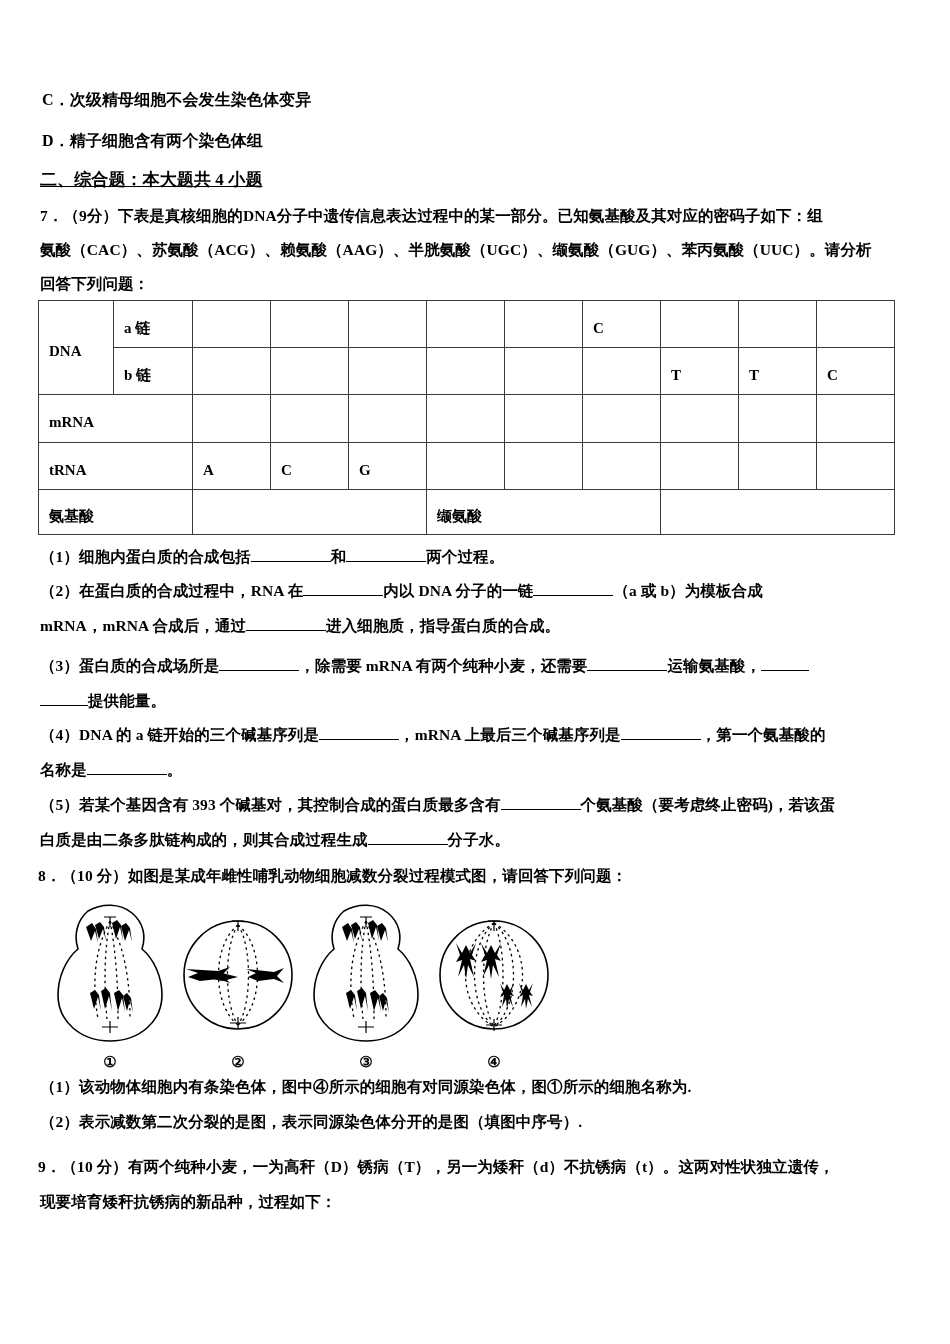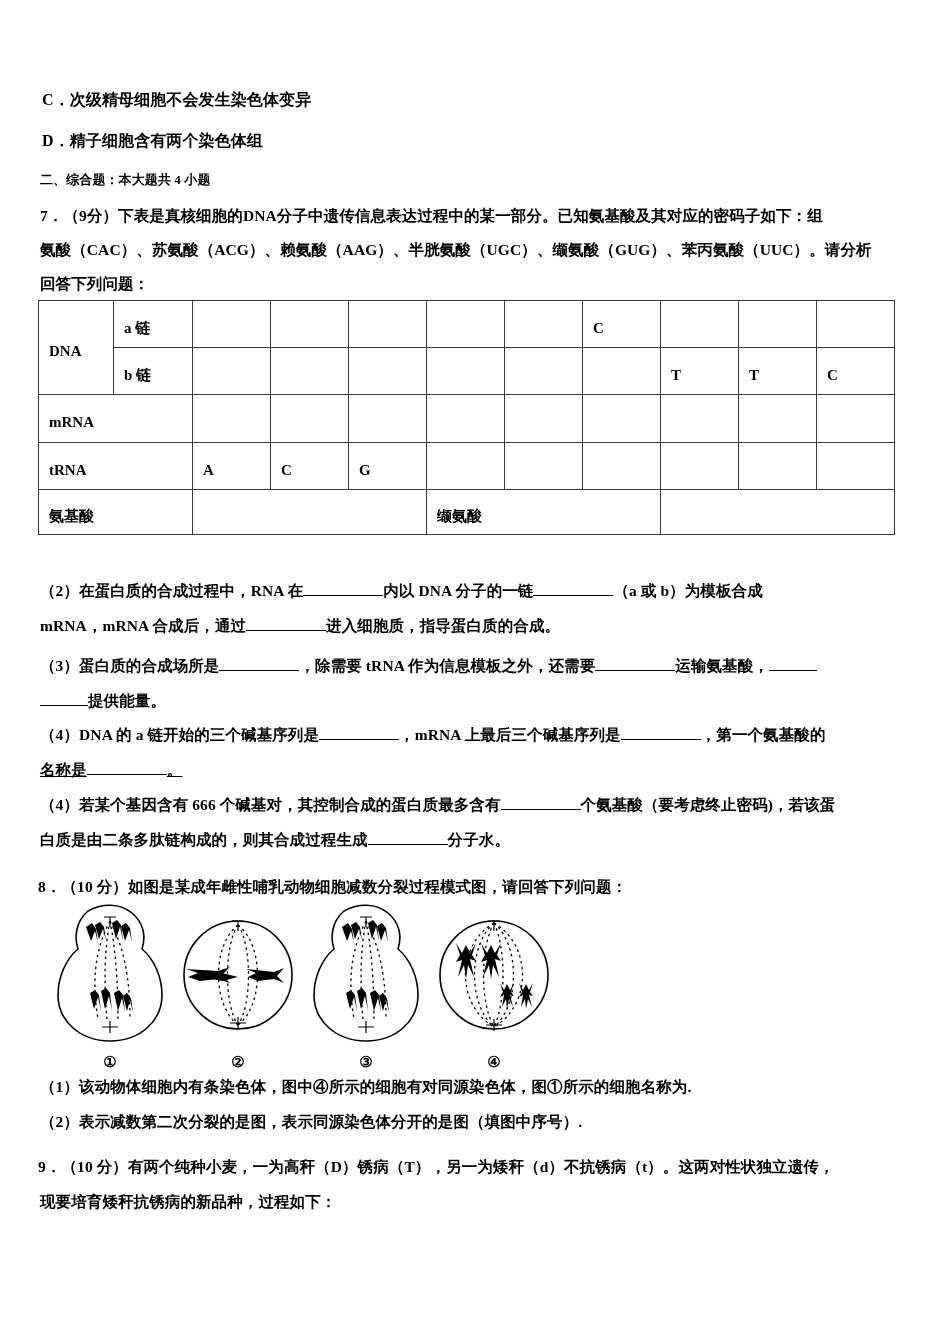--- a/index.html
+++ b/index.html
@@ -25,21 +25,21 @@
   
   .line {
     position: absolute;
     font-weight: bold;
     font-size: 15.5px;
     line-height: 20px;
     white-space: nowrap;
     letter-spacing: 0.1px;
   }
   .opt { font-size: 16px; }
-  .sec { font-size: 13px; }
+  .sec { font-size: 17px; text-decoration: underline; }
   .qhead { font-size: 15.5px; }
   .sub { font-size: 15.5px; }
 
   .ul {
     display: inline-block;
     border-bottom: 1.6px solid #000;
     height: 14px;
     vertical-align: baseline;
   }
   .u80 { width: 80px; }
@@ -180,50 +180,53 @@
       </tr>
       <tr class="r-aa">
         <td colspan="2" class="lab-pad">氨基酸</td>
         <td colspan="3"></td>
         <td colspan="3">缬氨酸</td>
         <td colspan="3"></td>
       </tr>
     </tbody>
   </table>
 
+  <div class="line sub" style="left:40px; top:547px;">
+    <span>（1）细胞内蛋白质的合成包括</span><span class="ul u80"></span><span>和</span><span class="ul u80"></span><span>两个过程。</span>
+  </div>
 
   <div class="line sub" style="left:40px; top:581px;">
     <span>（2）在蛋白质的合成过程中，RNA 在</span><span class="ul u80"></span><span>内以 DNA 分子的一链</span><span class="ul u80"></span><span>（a 或 b）为模板合成</span>
   </div>
   <div class="line sub" style="left:40px; top:616px;">
     <span>mRNA，mRNA 合成后，通过</span><span class="ul u80"></span><span>进入细胞质，指导蛋白质的合成。</span>
   </div>
 
   <div class="line sub" style="left:40px; top:656px;">
-    <span>（3）蛋白质的合成场所是</span><span class="ul u80"></span><span>，除需要 tRNA 作为信息模板之外，还需要</span><span class="ul u80"></span><span>运输氨基酸，</span><span class="ul u48"></span>
+    <span>（3）蛋白质的合成场所是</span><span class="ul u80"></span><span>，除需要 mRNA 有两个纯种小麦，还需要</span><span class="ul u80"></span><span>运输氨基酸，</span><span class="ul u48"></span>
   </div>
   <div class="line sub" style="left:40px; top:691px;">
     <span class="ul u48"></span><span>提供能量。</span>
   </div>
 
   <div class="line sub" style="left:40px; top:725px;">
     <span>（4）DNA 的 a 链开始的三个碱基序列是</span><span class="ul u80"></span><span>，mRNA 上最后三个碱基序列是</span><span class="ul u80"></span><span>，第一个氨基酸的</span>
   </div>
-  <div class="line sub" style="left:40px; top:760px;text-decoration:underline;">
+  <div class="line sub" style="left:40px; top:760px;">
     <span>名称是</span><span class="ul u80"></span><span>。</span>
   </div>
 
   <div class="line sub" style="left:40px; top:795px;">
-    <span>（4）若某个基因含有 666 个碱基对，其控制合成的蛋白质最多含有</span><span class="ul u80"></span><span>个氨基酸（要考虑终止密码)，若该蛋</span>
+    <span>（5）若某个基因含有 393 个碱基对，其控制合成的蛋白质最多含有</span><span class="ul u80"></span><span>个氨基酸（要考虑终止密码)，若该蛋</span>
   </div>
   <div class="line sub" style="left:40px; top:830px;">
     <span>白质是由二条多肽链构成的，则其合成过程生成</span><span class="ul u80"></span><span>分子水。</span>
   </div>
 
-  <div class="line qhead" style="left:38px; top:866px;margin-top:11px;">8．（10 分）如图是某成年雌性哺乳动物细胞减数分裂过程模式图，请回答下列问题：</div>
+  <div class="line qhead" style="left:38px; top:866px;">8．（10 分）如图是某成年雌性哺乳动物细胞减数分裂过程模式图，请回答下列问题：</div>
 
   <div class="figs">
 
     <div class="fig" style="left:0px;">
       <svg width="120" height="148" viewBox="0 0 120 148">
         <path d="M38 8 C52 0 70 0 82 10 C94 20 96 34 92 46 C104 56 112 74 112 92 C112 118 90 138 60 138 C30 138 8 118 8 92 C8 74 16 56 28 46 C24 34 26 18 38 8 Z" fill="none" stroke="#000" stroke-width="1.6"></path>
         <g stroke="#000" stroke-width="1.3" stroke-dasharray="2.5,3.5" fill="none">
           <path d="M60 18 C44 48 42 80 48 116"></path>
           <path d="M60 18 C54 48 54 84 57 116"></path>
           <path d="M60 18 C66 48 68 84 68 116"></path>

